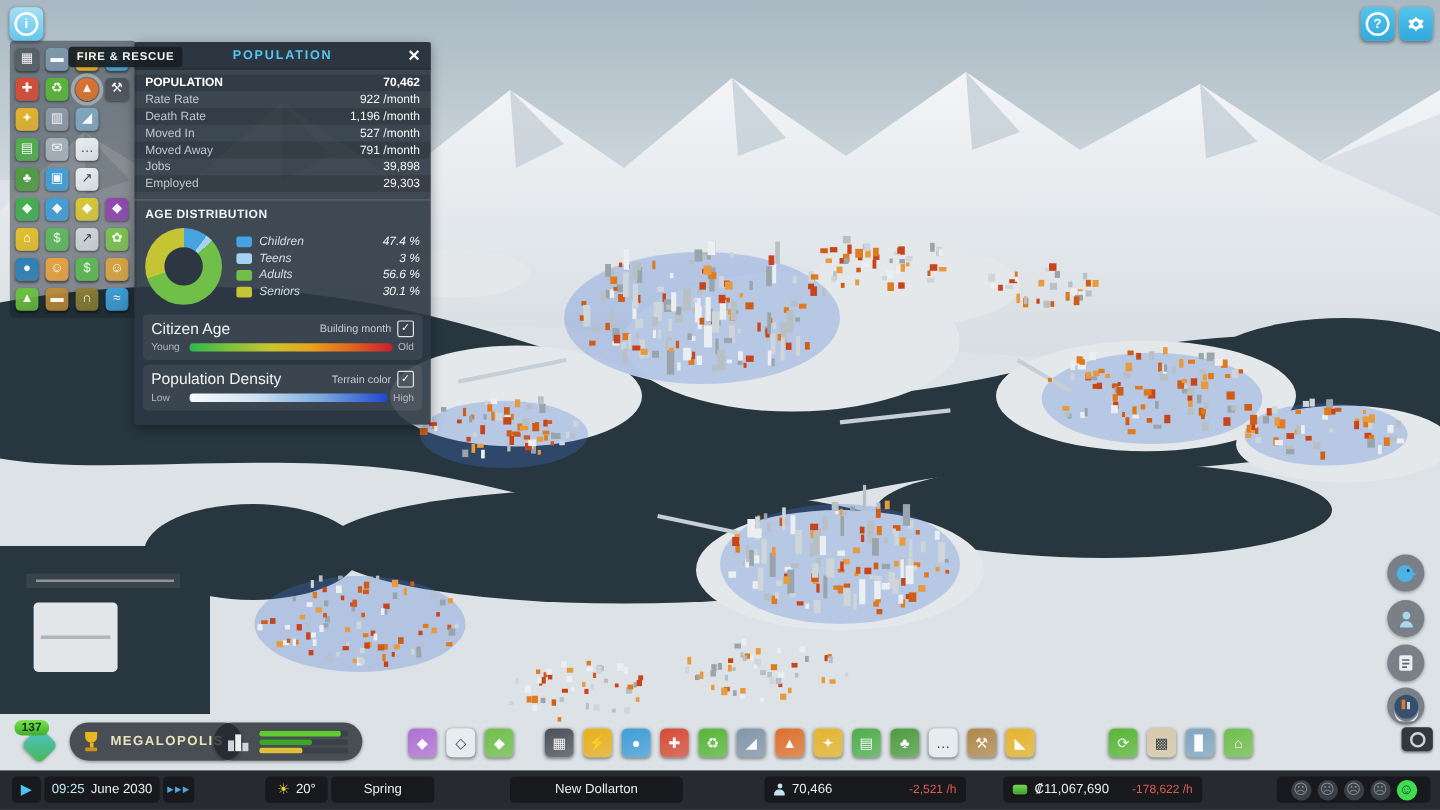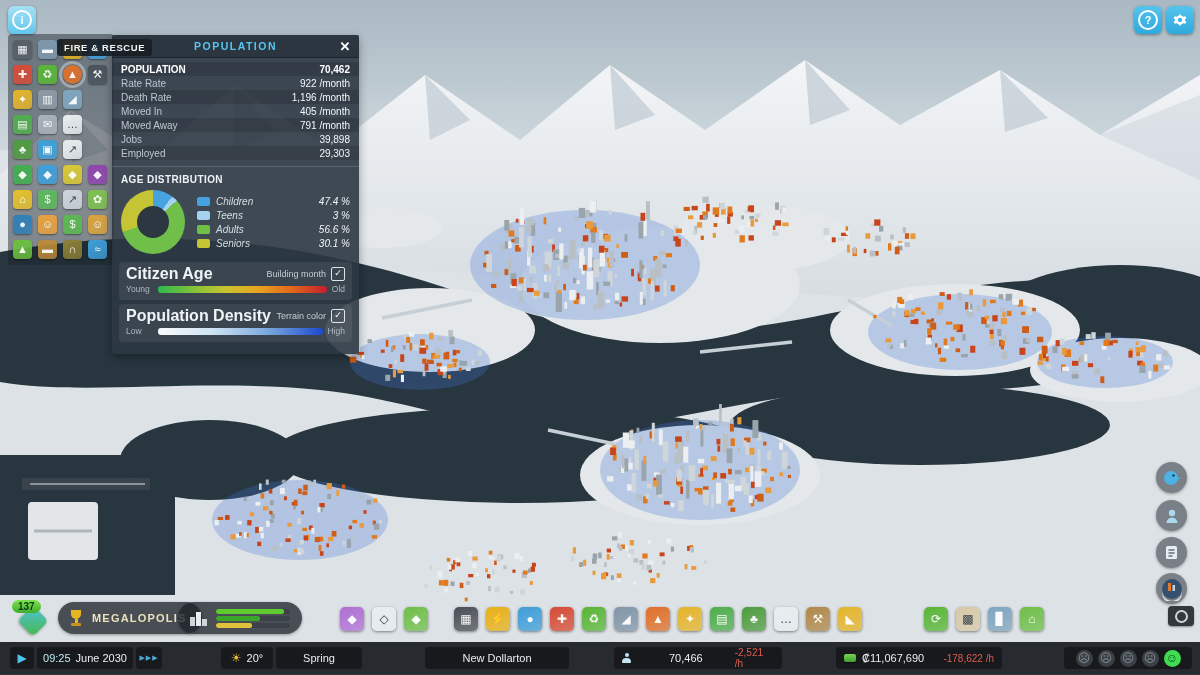--- a/index.html
+++ b/index.html
@@ -45,21 +45,21 @@
   #age-body{display:flex;padding:0 9px 4px;align-items:center;font-style:italic;}
   #donut{width:64px;height:64px;border-radius:50%;position:relative;flex:none;}
   #donut::after{content:"";position:absolute;inset:16px;border-radius:50%;background:rgba(44,55,66,1);}
   #age-legend{flex:1;margin-left:12px;}
   .age-row{display:flex;align-items:center;height:14px;}
   .chip{width:13px;height:9px;border-radius:2px;flex:none;margin-right:6px;}
   .age-label{flex:1;color:#d7dfe5;}
   .age-value{color:#f2f6f8;}
   .legend-card{margin:4px 7px;padding:4px 7px 6px;background:rgba(255,255,255,.07);border-radius:4px;}
   .legend-top{display:flex;align-items:center;height:15px;}
-  .legend-name{flex:1;color:#f0f4f6;font-size:16px;font-weight:bold;}
+  .legend-name{flex:1;color:#f0f4f6;font-size:13px;}
   .legend-toggle{color:#c3cdd5;font-size:9px;margin-right:5px;}
   .checkbox{width:12px;height:12px;border:1.5px solid #dfe6ea;border-radius:2px;display:flex;
     align-items:center;justify-content:center;font-size:9px;color:#fff;line-height:1;}
   .grad-row{display:flex;align-items:center;margin-top:3px;}
   .grad-label{width:32px;color:#aeb9c2;font-size:8.5px;}
   .grad-label.right{width:auto;margin-left:5px;}
   .grad-bar{flex:1;height:7px;border-radius:3px;}
   #panel-bottom-pad{height:8px;}
   
   .float-btn{position:absolute;left:1156px;width:31px;height:31px;border-radius:50%;
@@ -102,21 +102,21 @@
     box-shadow:0 -1px 0 rgba(255,255,255,.06) inset;}
   .sb-box{position:absolute;top:5px;height:22px;background:#17191c;border-radius:4px;
     display:flex;align-items:center;justify-content:center;font-size:11px;color:#e8eef2;}
   #play-btn{left:10px;width:24px;color:#4ec3ee;font-size:12px;}
   #time-box{left:37px;width:96px;}
   #ff-btn{left:136px;width:26px;color:#4ea9d8;font-size:7px;letter-spacing:1px;}
   #temp-box{left:221px;width:52px;}
   #sun{color:#f3c93c;margin-right:5px;font-size:12px;}
   #season-box{left:276px;width:86px;}
   #city-box{left:425px;width:144px;}
-  #pop-box{left:614px;width:152px;justify-content:flex-start;padding:0 8px;gap:32px;}
+  #pop-box{left:637px;width:152px;justify-content:flex-start;padding:0 8px;}
   #money-box{left:836px;width:150px;justify-content:flex-start;padding:0 8px;}
   .delta{color:#e05c52;margin-left:auto;font-size:10px;}
   .person-glyph{width:9px;height:10px;position:relative;margin-right:6px;flex:none;}
   .person-glyph::before{content:"";position:absolute;left:2.5px;top:0;width:4px;height:4px;
     border-radius:50%;background:#bfe4f2;}
   .person-glyph::after{content:"";position:absolute;left:0;top:4.5px;width:9px;height:5.5px;
     border-radius:4px 4px 1px 1px;background:#bfe4f2;}
   .cash-glyph{width:12px;height:8px;background:linear-gradient(#79d455,#3f9e2e);border-radius:2px;
     margin-right:6px;flex:none;box-shadow:0 1px 1px rgba(0,0,0,.5);}
   #faces-box{left:1064px;width:128px;gap:5px;}
@@ -1079,21 +1079,21 @@
       <div class="stat-row">
           <span class="stat-label">Rate Rate</span>
           <span class="stat-value">922 /month</span>
         </div>
       <div class="stat-row">
           <span class="stat-label">Death Rate</span>
           <span class="stat-value">1,196 /month</span>
         </div>
       <div class="stat-row">
           <span class="stat-label">Moved In</span>
-          <span class="stat-value">405 /month</span>
+          <span class="stat-value">527 /month</span>
         </div>
       <div class="stat-row">
           <span class="stat-label">Moved Away</span>
           <span class="stat-value">791 /month</span>
         </div>
       <div class="stat-row">
           <span class="stat-label">Jobs</span>
           <span class="stat-value">39,898</span>
         </div>
       <div class="stat-row">

